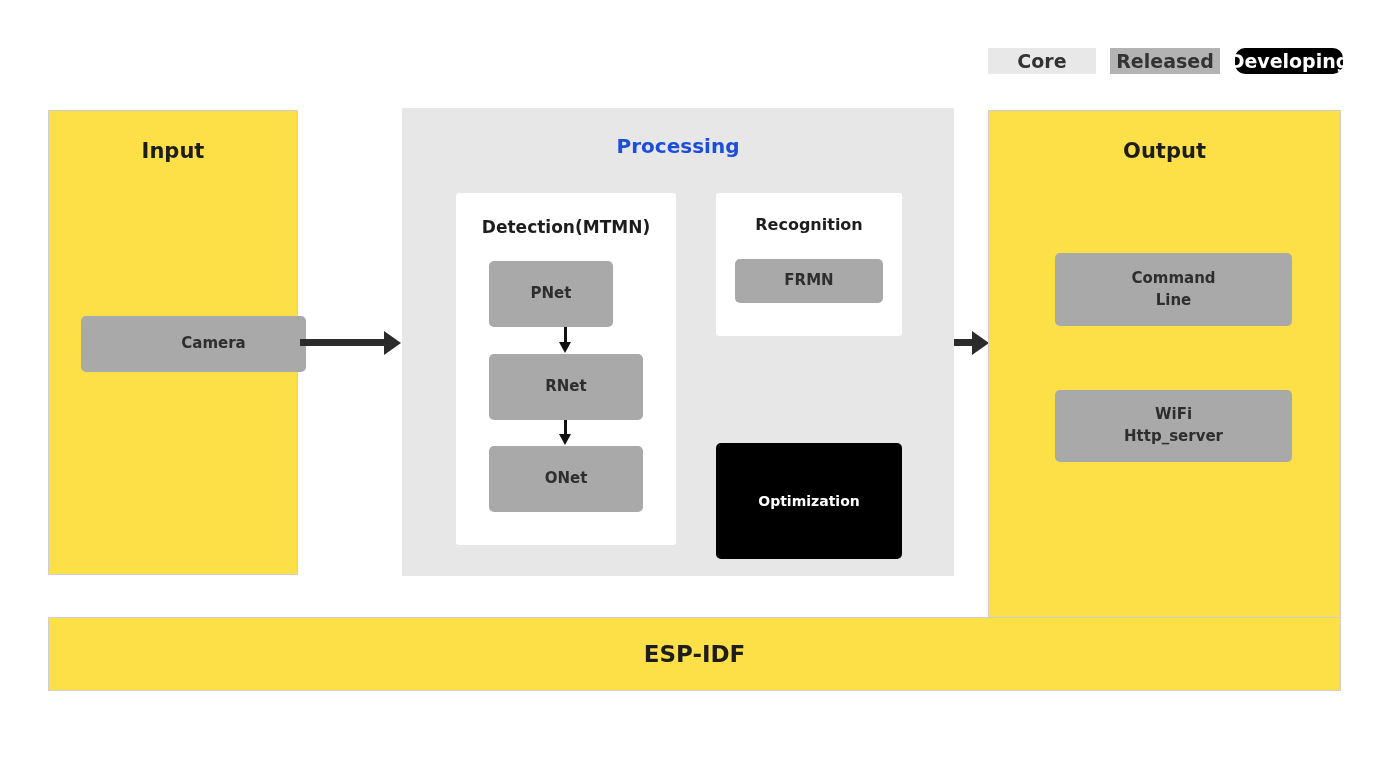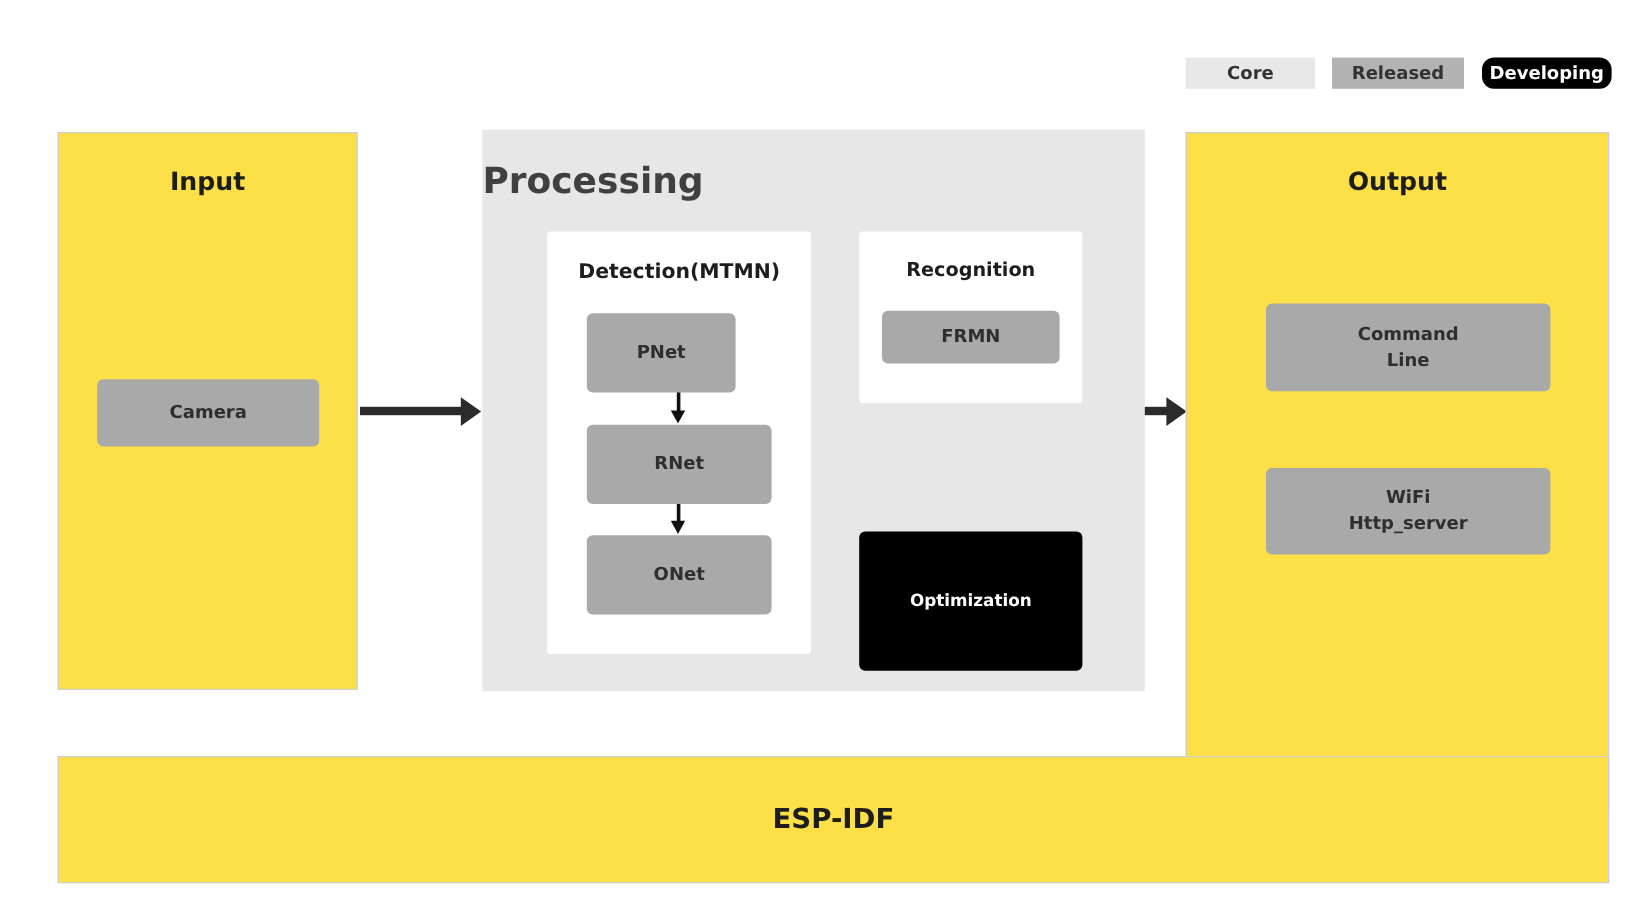--- a/index.html
+++ b/index.html
@@ -7,47 +7,47 @@
     width:1373px;height:758px;position:relative;overflow:hidden;
     background:#ffffff;
     font-family:"DejaVu Sans","Liberation Sans",sans-serif;
     color:#1a1a1a;
   }
 
   
   .legend-item{
     position:absolute;top:48px;height:26px;
     display:flex;align-items:center;justify-content:center;
-    font-size:15px;font-weight:bold;color:#333333;
+    font-size:19px;font-weight:bold;color:#333333;
   }
   .legend-core{left:988px;width:108px;background:#e8e8e8;}
   .legend-released{left:1110px;width:110px;background:#b3b3b3;}
   .legend-developing{left:1235px;width:108px;background:#000000;color:#ffffff;border-radius:10px;}
 
   
   .panel{
     position:absolute;background:#fde047;border:1px solid #cfcfcf;box-sizing:border-box;
   }
   .panel-title{
     position:absolute;top:28px;left:0;right:0;text-align:center;
     font-weight:bold;font-size:21px;color:#1d1d1d;
   }
   #input-panel{left:48px;top:110px;width:250px;height:465px;}
   #output-panel{left:988px;top:110px;width:353px;height:564px;}
-  #foundation-panel{left:48px;top:630px;width:1293px;height:106px;
+  #foundation-panel{left:48px;top:617px;width:1293px;height:74px;
     display:flex;align-items:center;justify-content:center;}
   #foundation-title{font-weight:bold;font-size:23px;color:#1d1d1d;}
 
   #processing-panel{
     position:absolute;left:402px;top:108px;width:552px;height:468px;
     background:#e7e7e7;box-sizing:border-box;
   }
   #processing-title{
-    position:absolute;top:26px;left:0;right:0;text-align:left;
-    font-weight:bold;font-size:30px;color:#404040;
+    position:absolute;top:26px;left:0;right:0;text-align:center;
+    font-weight:bold;font-size:20px;color:#1d4ed8;
   }
 
   
   .group{
     position:absolute;background:#ffffff;border-radius:3px;box-sizing:border-box;
   }
   #detection-group{left:54px;top:85px;width:220px;height:352px;}
   #recognition-group{left:314px;top:85px;width:186px;height:143px;}
   .group-title{
     position:absolute;left:0;right:0;text-align:center;
@@ -56,21 +56,21 @@
   #detection-title{top:24px;font-size:17px;}
   #recognition-title{top:22px;font-size:16px;}
 
   
   .node{
     position:absolute;background:#a9a9a9;border-radius:5px;
     display:flex;align-items:center;justify-content:center;
     font-weight:bold;font-size:15px;color:#2e2e2e;
     text-align:center;white-space:pre-line;line-height:1.45;
   }
-  #camera-node{left:32px;top:205px;width:185px;height:56px;}
+  #camera-node{left:32px;top:205px;width:185px;height:56px;padding-left:40px;}
   #pnet-node{left:33px;top:68px;width:124px;height:66px;}
   #rnet-node{left:33px;top:161px;width:154px;height:66px;}
   #onet-node{left:33px;top:253px;width:154px;height:66px;}
   #frmn-node{left:19px;top:66px;width:148px;height:44px;}
   #image-utility-node{left:314px;top:252px;width:186px;height:53px;color:#5f5f5f;}
   #optimization-node{
     left:314px;top:335px;width:186px;height:116px;
     background:#000000;color:#ffffff;font-size:14px;border-radius:5px;
   }
   #command-line-node{left:66px;top:142px;width:237px;height:73px;}

